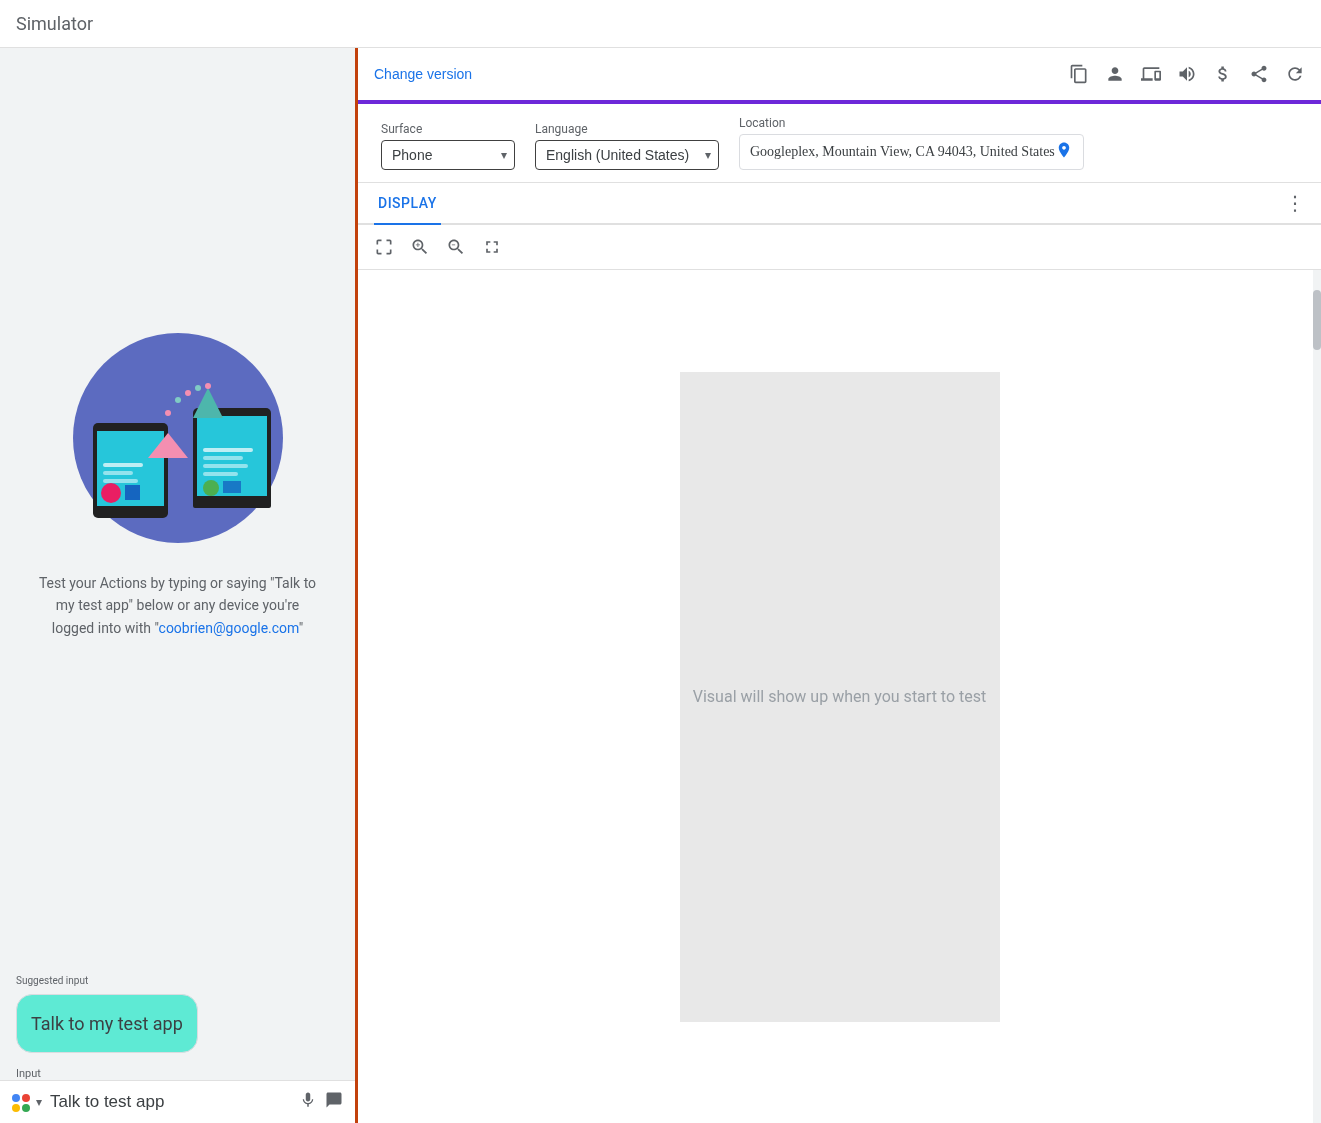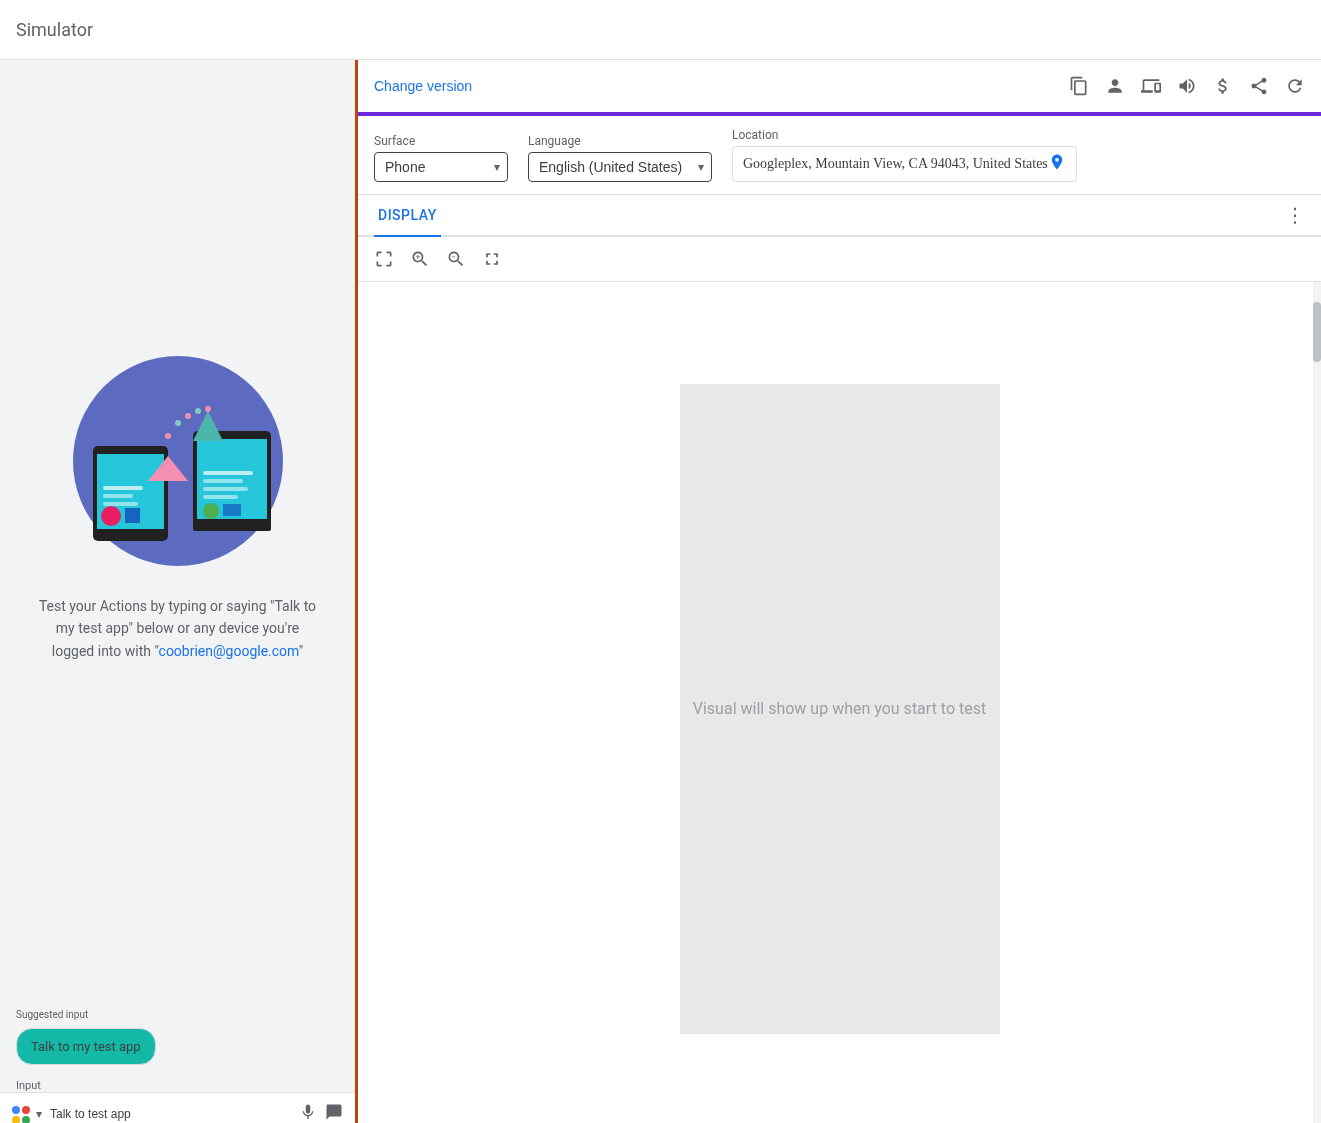--- a/index.html
+++ b/index.html
@@ -7,21 +7,21 @@
       font-family: 'Roboto', Arial, sans-serif;
       background: #fff;
       color: #333;
       width: 1321px;
       min-height: 1123px;
       overflow: hidden;
     }
 
     
     .top-bar {
-      height: 60px;
+      height: 48px;
       display: flex;
       align-items: center;
       padding: 0 16px;
       background: #fff;
       border-bottom: 1px solid #e0e0e0;
     }
     .top-bar-title {
       font-size: 18px;
       color: #5f6368;
       font-weight: 400;
@@ -76,24 +76,24 @@
       padding: 12px 16px 8px;
     }
     .suggested-input-label {
       font-size: 10px;
       color: #5f6368;
       margin-bottom: 8px;
       margin-top: 44px;
     }
     .suggested-chip {
       display: inline-block;
-      padding: 10px 14px;
+      padding: 18px 14px;
       border-radius: 16px;
-      background: #14b8a6;
-      font-size: 13px;
+      background: #5eead4;
+      font-size: 18px;
       color: #3c4043;
       cursor: pointer;
       border: 1px solid #dadce0;
     }
 
     
     .input-bar {
       display: flex;
       align-items: center;
       padding: 10px 12px;
@@ -120,21 +120,21 @@
     .dropdown-arrow {
       font-size: 12px;
       color: #5f6368;
       cursor: pointer;
     }
 
     .input-field {
       flex: 1;
       border: none;
       outline: none;
-      font-size: 12px;
+      font-size: 17px;
       color: #3c4043;
       background: transparent;
     }
 
     .mic-icon, .keyboard-icon {
       color: #5f6368;
       cursor: pointer;
       font-size: 18px;
     }
 
@@ -171,21 +171,21 @@
     .toolbar-icon {
       color: #5f6368;
       cursor: pointer;
       font-size: 18px;
       display: flex;
       align-items: center;
     }
 
     
     .settings-bar {
-      padding: 12px 16px;
+      padding: 12px 23px;
       border-bottom: 1px solid #e0e0e0;
       display: flex;
       align-items: flex-end;
       gap: 20px;
     }
     .setting-group {
       display: flex;
       flex-direction: column;
       gap: 4px;
     }

